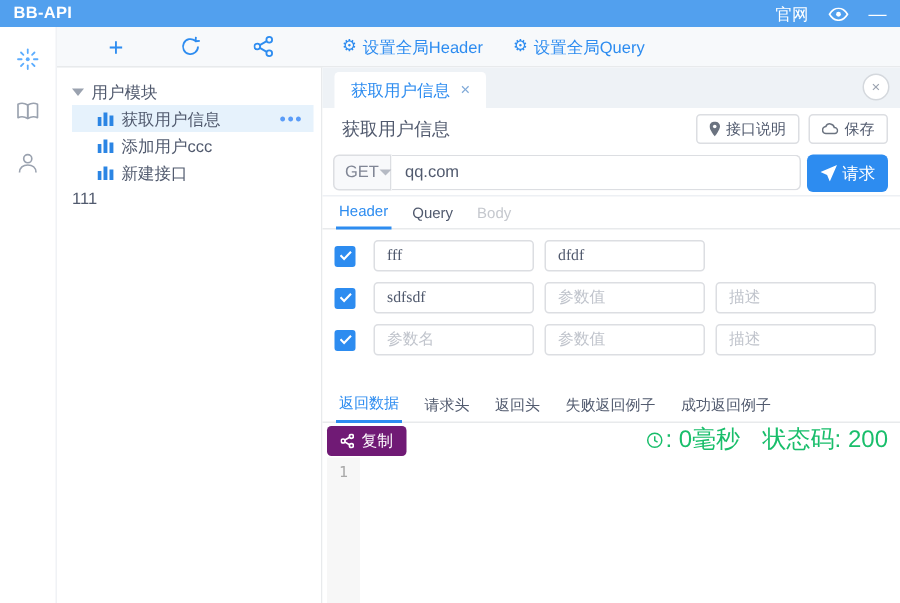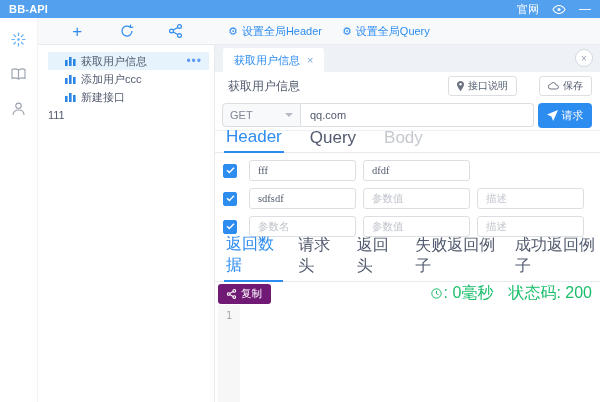--- a/index.html
+++ b/index.html
@@ -47,32 +47,32 @@
 
   
   .main { flex:1; display:flex; flex-direction:column; min-width:0; background:#fff; }
   .tabbar { height:27px; flex:none; background:#eef2f6; display:flex; align-items:flex-end; padding-left:8px; position:relative; }
   .doc-tab { height:24px; background:#fff; border-radius:3px 3px 0 0; display:flex; align-items:center; gap:7px; padding:0 11px; color:#2d8cf0; font-size:11px; cursor:pointer; }
   .tab-close { font-size:11px; color:#7fa9d8; line-height:1; cursor:pointer; }
   .panel-close { position:absolute; right:7px; top:4px; width:18px; height:18px; border:1px solid #d4d8dd; border-radius:50%; background:#fff; color:#9aa2af; font-size:10px; display:flex; align-items:center; justify-content:center; cursor:pointer; }
 
   .title-row { height:28px; flex:none; display:flex; align-items:center; padding:0 8px 0 13px; }
   .page-title { font-size:12px; color:#515a6e; }
-  .title-buttons { margin-left:auto; display:flex; gap:22px; }
+  .title-buttons { margin-left:auto; display:flex; gap:6px; }
   .btn-ghost { height:20px; padding:0 8px; border:1px solid #dcdee2; border-radius:3px; background:#fff; color:#515a6e; font-size:10px; display:flex; align-items:center; gap:4px; cursor:pointer; font-family:inherit; }
 
   .request-row { height:31px; flex:none; display:flex; align-items:center; padding:0 8px 0 7px; border-bottom:1px solid #edf0f4; }
-  .method-select { width:79px; height:24px; flex:none; background:#f8f9fb; border:1px solid #dcdee2; border-radius:4px 0 0 4px; display:flex; align-items:center; justify-content:space-between; padding:0 7px; color:#808695; font-size:11px; cursor:pointer; }
+  .method-select { width:39px; height:24px; flex:none; background:#f8f9fb; border:1px solid #dcdee2; border-radius:4px 0 0 4px; display:flex; align-items:center; justify-content:space-between; padding:0 7px; color:#808695; font-size:11px; cursor:pointer; }
   .select-caret { width:0; height:0; border-left:4px solid transparent; border-right:4px solid transparent; border-top:4px solid #b5bac4; }
   .url-input { flex:1; height:24px; border:1px solid #dcdee2; border-left:none; border-radius:0 4px 4px 0; padding:0 9px; font-size:11px; color:#515a6e; outline:none; margin-right:4px; font-family:inherit; }
   .send-btn { width:54px; height:25px; flex:none; background:#2d8cf0; border:none; border-radius:4px; color:#fff; font-size:11px; display:flex; align-items:center; justify-content:center; gap:4px; cursor:pointer; font-family:inherit; }
 
   .seg-tabs { flex:none; display:flex; align-items:flex-end; border-bottom:1px solid #e8eaec; padding-left:9px; }
-  .param-tabs { height:22px; gap:24px; font-size:17px; }
-  .resp-tabs { height:22px; gap:13px; font-size:16px; margin-top:1px; }
+  .param-tabs { height:22px; gap:12px; font-size:10px; }
+  .resp-tabs { height:22px; gap:13px; font-size:10px; margin-top:1px; }
   .seg-tab { padding:0 2px 4px; color:#515a6e; cursor:pointer; }
   .seg-tab.active { color:#2d8cf0; border-bottom:2px solid #2d8cf0; margin-bottom:-1px; }
   .seg-tab.dim { color:#c5c8ce; }
 
   .param-rows { flex:none; padding:7px 8px 0; display:flex; flex-direction:column; gap:7px; }
   .param-row { display:flex; align-items:center; height:21px; }
   .checkbox { width:14px; height:14px; flex:none; background:#2d8cf0; border:1px solid #2d8cf0; border-radius:2px; display:flex; align-items:center; justify-content:center; cursor:pointer; margin-right:12px; }
   .param-input { width:107px; height:21px; border:1px solid #dcdee2; border-radius:3px; padding:0 8px; font-size:10.5px; color:#515a6e; outline:none; margin-right:7px; font-family:Liberation Serif, serif; }
   .param-input::placeholder { color:#c0c4cc; }
   .url-input::placeholder { color:#c0c4cc; }
@@ -170,20 +170,24 @@
           <span class="toolbar-link">
             <span class="gear-glyph">⚙</span>
             <span>设置全局Query</span>
           </span>
         </div>
       </div>
 
       <div class="content-row">
 
         <div class="tree">
+          <div class="tree-row tree-root">
+            <span class="caret-down"></span>
+            <span>用户模块</span>
+          </div>
           <div class="tree-row tree-item selected">
             <span class="node-ic">
               <svg width="11" height="10" viewBox="0 0 11 10">
                   <rect x="0" y="4" width="2.6" height="6" fill="#2b85e4"></rect>
                   <rect x="4" y="1" width="2.6" height="9" fill="#2b85e4"></rect>
                   <rect x="8" y="3" width="2.6" height="7" fill="#2b85e4"></rect>
                 </svg>
             </span>
             <span>获取用户信息</span>
             <span class="more-dots">•••</span>

